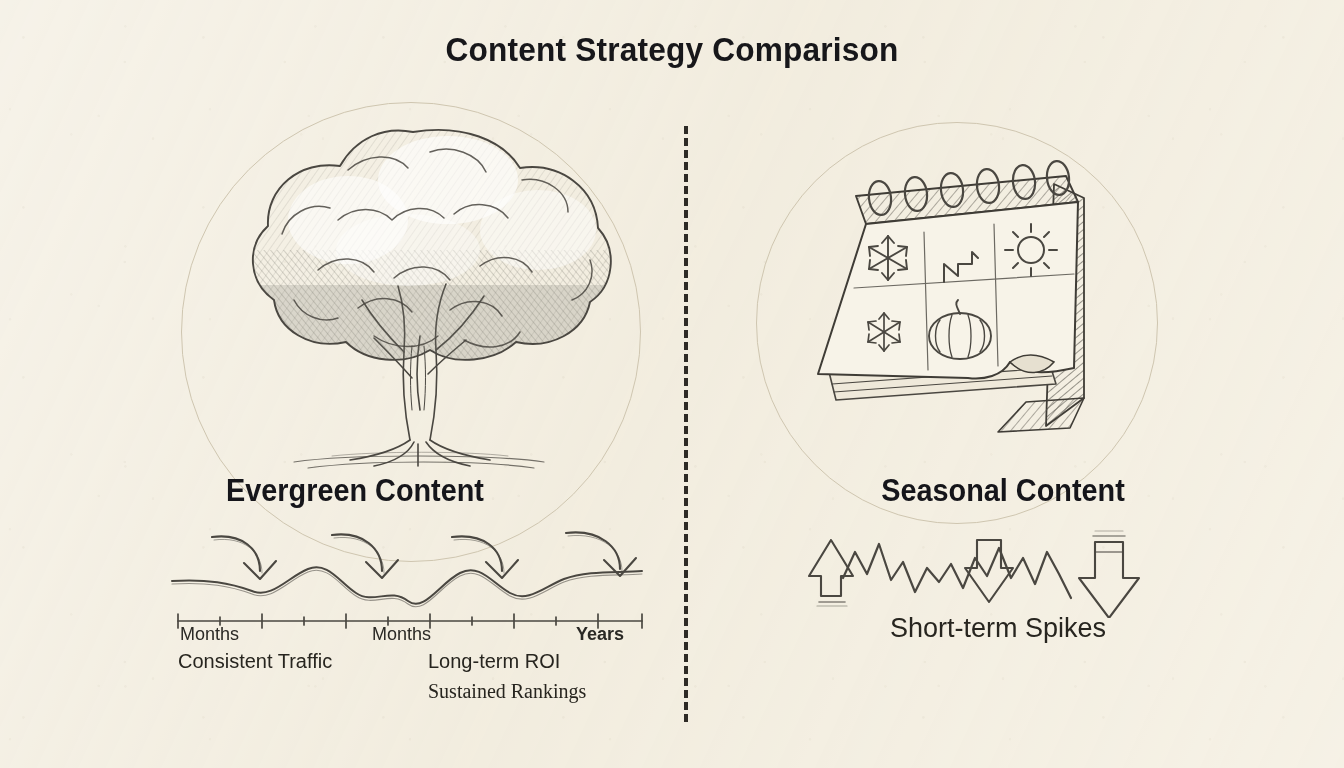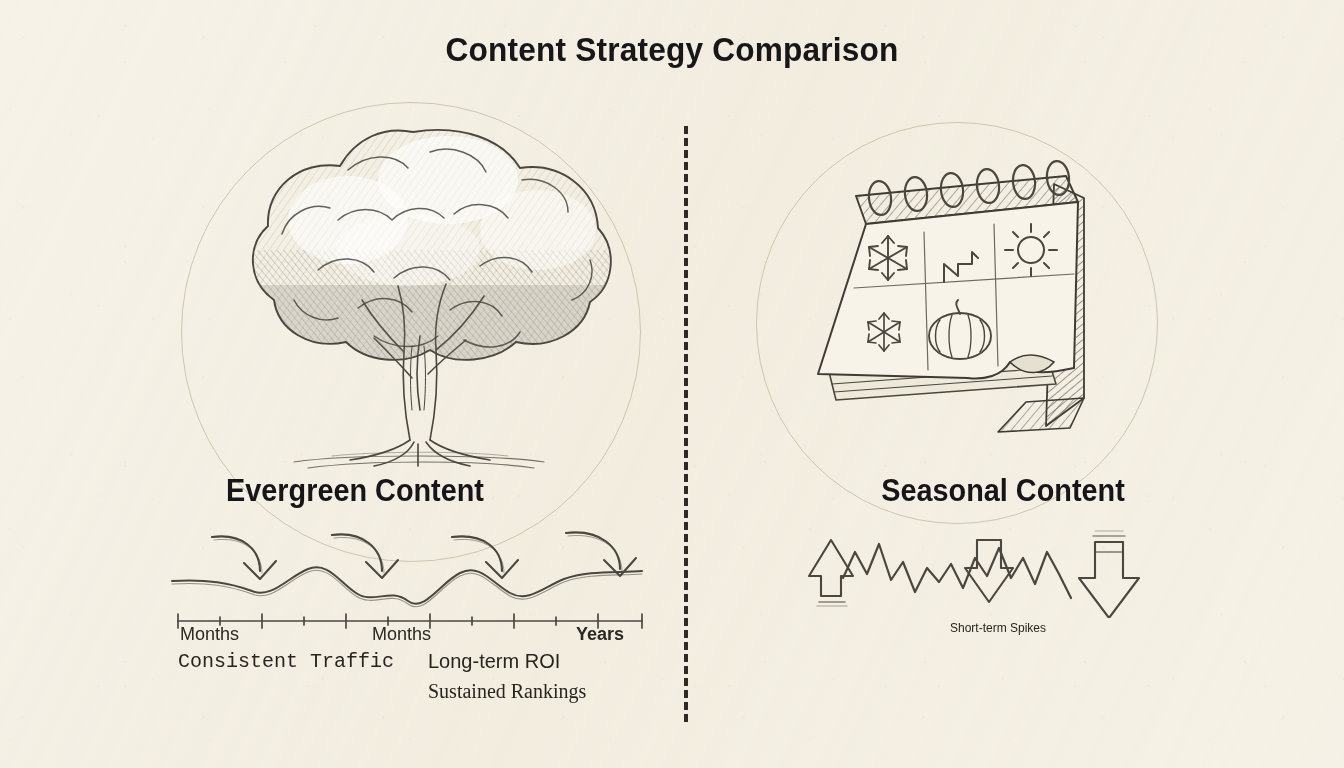--- a/index.html
+++ b/index.html
@@ -106,31 +106,31 @@
   #benefits-evergreen {
     position: absolute;
     left: 128px;
     top: 650px;
     width: 468px;
     font-size: 20px;
     color: #27251f;
     font-family: "Liberation Sans Narrow", "Liberation Sans", sans-serif;
   }
   #benefits-evergreen span { position: absolute; white-space: nowrap; }
-  #benefits-evergreen .b0 { left: 2px;   top: 0px; font-family: Liberation Mono, monospace; }
+  #benefits-evergreen .b0 { left: 2px;   top: 0px; }
   #benefits-evergreen .b1 { left: 252px; top: 0px; text-align: right; }
   #benefits-evergreen .b2 { left: 252px; top: 30px; font-family: Liberation Serif, serif; }
 
   #traits-seasonal {
     position: absolute;
     left: 0;
     top: 614px;
     width: 660px;
     text-align: center;
-    font-size: 12px;
+    font-size: 27px;
     line-height: 29px;
     color: #27251f;
     font-family: "Liberation Sans Narrow", "Liberation Sans", sans-serif;
   }
   #traits-seasonal div { white-space: nowrap; }
 
   .pencil { stroke: #4a4741; fill: none; stroke-linecap: round; stroke-linejoin: round; }
 </style>
 </head>
 <body>

